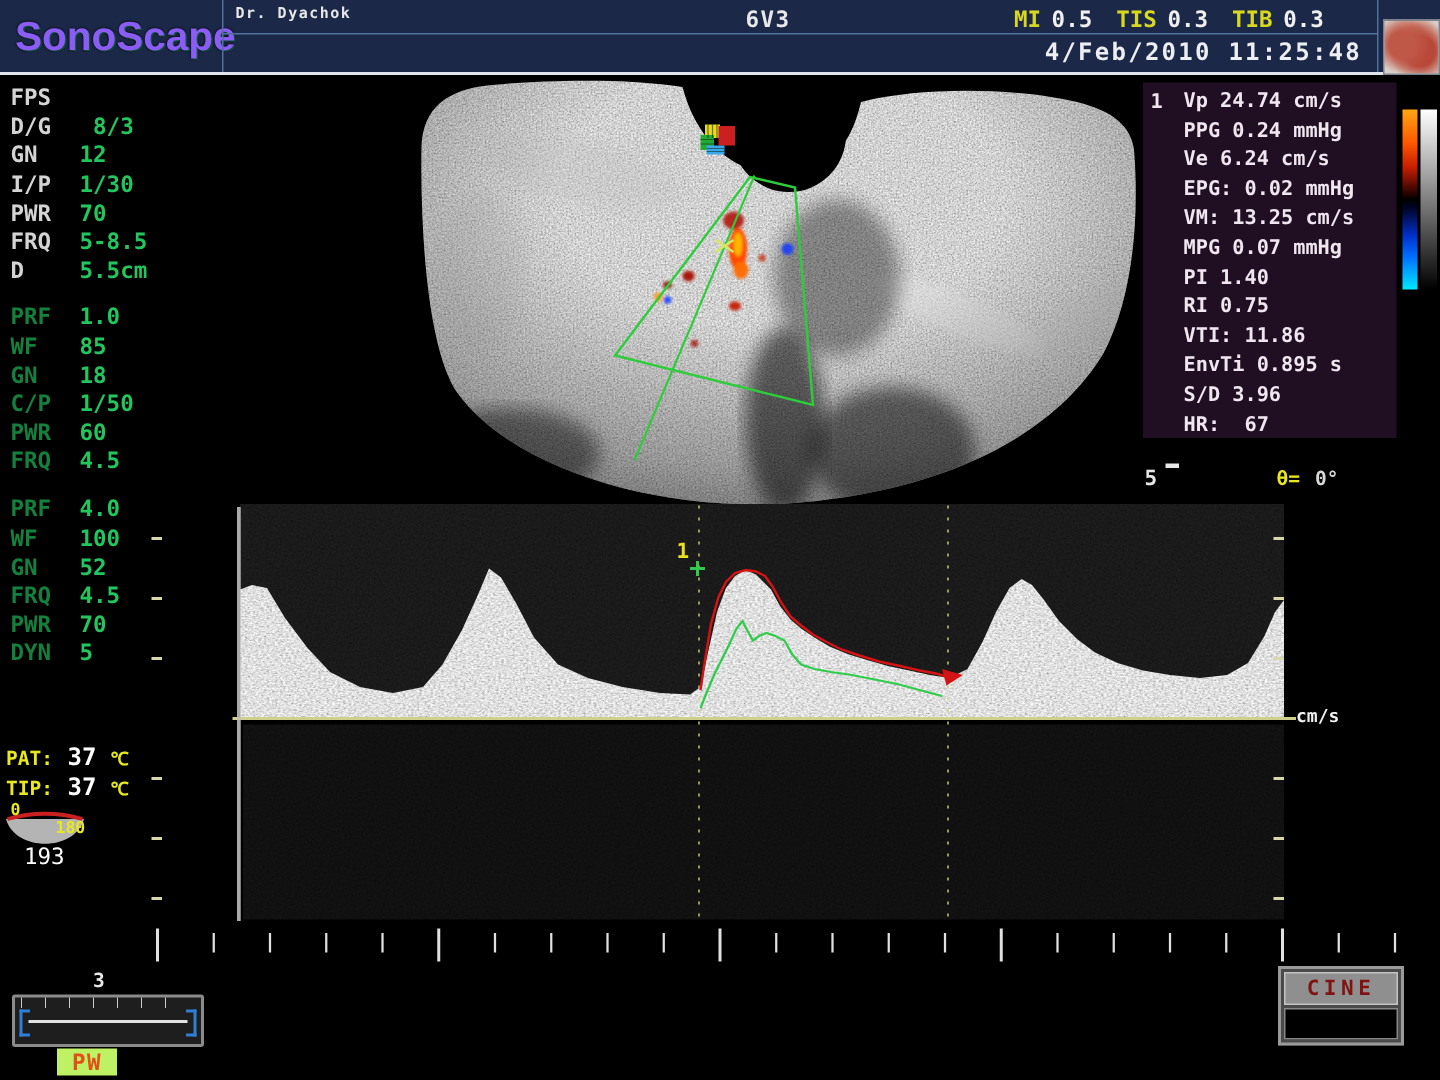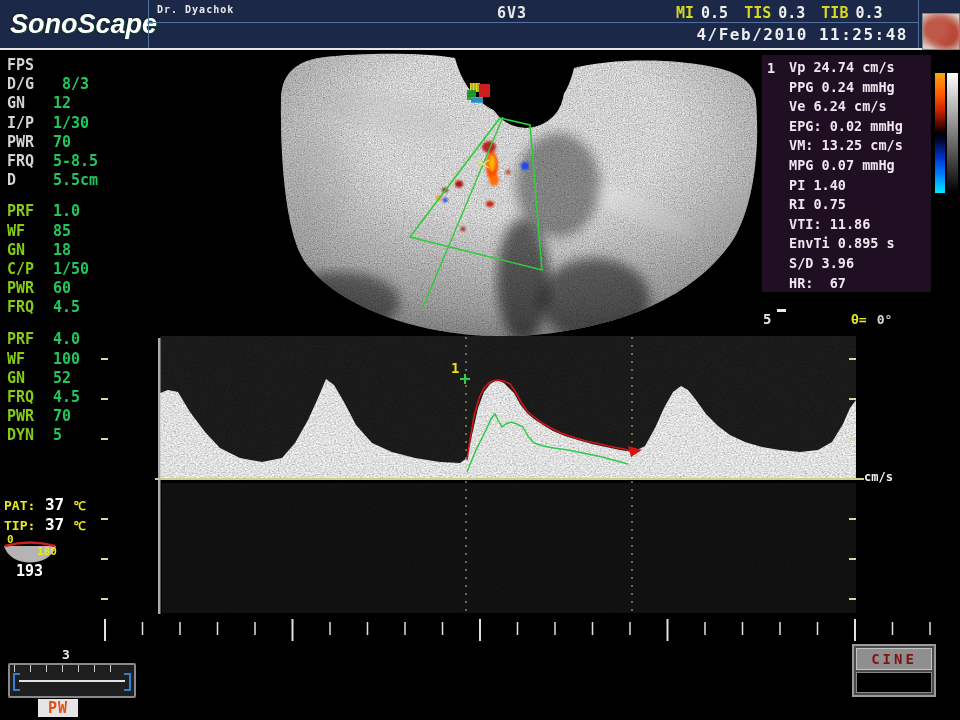--- a/index.html
+++ b/index.html
@@ -2,41 +2,41 @@
 <html><head>
 <meta charset="utf-8">
 <style>
   html,body{margin:0;padding:0;background:#000;}
   #canvas{position:relative;width:960px;height:720px;background:#000;overflow:hidden;
           font-family:"DejaVu Sans Mono","Liberation Mono",monospace;}
   
   .topbar{position:absolute;left:0;top:0;width:960px;height:48px;background:#1b2847;z-index:2;}
   .topbar-underline{position:absolute;left:0;top:48px;width:960px;height:2px;background:#e2e6ec;z-index:2;}
   .logo{position:absolute;left:10px;top:9px;font-family:"Liberation Sans",sans-serif;
-        font-style:italic;font-weight:bold;font-size:27px;color:#ffffff;
+        font-weight:bold;font-size:27px;color:#8b5cf6;
         text-shadow:1px 1px 0 #0d4f31,0 0 2px #000;z-index:3;letter-spacing:0px;}
   .vdiv{position:absolute;top:0;width:1px;height:48px;background:#51719e;z-index:3;}
   .hdiv{position:absolute;left:148px;top:22px;width:770px;height:1px;background:#51719e;z-index:3;}
   .doctor{position:absolute;left:157px;top:4px;font-size:10px;font-weight:bold;color:#e8e8ea;letter-spacing:1px;z-index:3;}
   .probe{position:absolute;left:497px;top:4px;font-size:15px;font-weight:bold;color:#e8e8ea;letter-spacing:1px;z-index:3;text-align:center;}
   .indices{position:absolute;left:676px;top:4px;display:flex;gap:16px;z-index:3;}
   .ix{display:flex;gap:7px;font-size:15px;font-weight:bold;}
   .ix .lab{color:#d8d820;} .ix .val{color:#f0f0f0;}
   .datetime{position:absolute;right:52px;top:25px;font-size:16px;font-weight:bold;color:#eceef2;letter-spacing:1.5px;z-index:3;}
   .thumb{position:absolute;left:922px;top:13px;width:36px;height:35px;border:1px solid #7a848f;z-index:3;
          background:radial-gradient(circle at 32% 45%,#c05848 0 28%,rgba(192,88,72,0) 62%),
                     radial-gradient(circle at 66% 58%,#b84838 0 32%,rgba(184,72,56,0) 66%),
                     radial-gradient(circle at 55% 30%,#d08a78 0 20%,rgba(208,138,120,0) 55%),#d9cfc9;}
   
   .params{position:absolute;left:7px;top:56px;z-index:3;}
   .param-row{height:19.2px;font-size:15px;font-weight:bold;white-space:pre;}
   .param-row .plabel{display:inline-block;width:46px;}
   .param-row .pvalue{color:#22c55e;}
   .group-white .plabel{color:#d4d4d4;}
-  .group-gold  .plabel{color:#84cc16;}
+  .group-gold  .plabel{color:#15803d;}
   .pgap1{height:12px;} .pgap2{height:13px;}
   
   .measpanel{position:absolute;left:762px;top:55px;width:169px;height:237px;background:#200e22;z-index:3;}
   .meas-marker{position:absolute;left:5px;top:5px;font-size:13.5px;font-weight:bold;color:#efe6ef;}
   .meas-list{position:absolute;left:27px;top:4px;}
   .meas-row{height:19.6px;font-size:13.5px;font-weight:bold;color:#efe6ef;white-space:pre;}
   
   .cbar{position:absolute;left:935px;top:73px;width:10px;height:120px;z-index:3;
         background:linear-gradient(#ffa514 0%,#ff5a00 18%,#c81e00 32%,#300400 46%,#000 50%,
                    #000428 55%,#0030c8 70%,#0070ff 82%,#00e8ff 100%);}
@@ -48,32 +48,32 @@
   .anglewrap{position:absolute;left:851px;top:312px;z-index:3;font-size:13px;font-weight:bold;}
   .anglelab{color:#e8e820;display:inline;} .angleval{color:#d8d8d8;display:inline;margin-left:10px;}
   .unit{position:absolute;left:864px;top:470px;font-size:12px;font-weight:bold;color:#f0f0f0;z-index:3;}
   .beatnum{position:absolute;left:451px;top:360px;font-size:14px;font-weight:bold;color:#e8e020;z-index:3;}
   
   .temp-row{position:absolute;left:4px;z-index:3;white-space:pre;}
   .temp-row .tl{color:#e8e820;font-size:13px;font-weight:bold;}
   .temp-row .tv{color:#ffffff;font-size:16px;font-weight:bold;}
   .temp-row .tu{color:#e8e820;font-size:12px;font-weight:bold;}
   .pangle{position:absolute;top:533px;font-size:11px;font-weight:bold;color:#e8e820;z-index:3;}
-  .framecount{position:absolute;left:16px;top:562px;font-size:15px;font-weight:bold;color:#fff;z-index:3;}
+  .framecount{position:absolute;left:16px;top:562px;font-size:15px;font-weight:normal;color:#fff;z-index:3;}
   
   .sweeplabel{position:absolute;left:62px;top:647px;font-size:13px;font-weight:bold;color:#e8e8e8;z-index:3;}
   .scrollbar{position:absolute;left:8px;top:663px;width:124px;height:31px;background:#1e1e1e;
              border:2px solid #8a8a8a;border-radius:2px;z-index:3;}
   .sb-ticks{position:absolute;left:4px;top:0;width:112px;height:7px;
             background:repeating-linear-gradient(90deg,#cccccc 0 1px,transparent 1px 16px);}
   .sb-bl{position:absolute;left:3px;top:8px;width:5px;height:14px;border:2px solid #2f7fd6;border-right:none;}
   .sb-br{position:absolute;right:3px;top:8px;width:5px;height:14px;border:2px solid #2f7fd6;border-left:none;}
   .sb-line{position:absolute;left:9px;right:9px;top:15px;height:2px;background:#e2e2e2;}
   
-  .modelabel{position:absolute;left:38px;top:699px;width:40px;height:18px;background:#e5e5e5;z-index:3;
+  .modelabel{position:absolute;left:38px;top:699px;width:40px;height:18px;background:#bef264;z-index:3;
              color:#e05018;font-size:15px;font-weight:bold;text-align:center;line-height:18px;letter-spacing:1px;}
   .cine{position:absolute;left:852px;top:644px;width:80px;height:49px;border:2px solid #9a9a9a;background:#4a4a4a;z-index:3;}
   .cine-top{position:absolute;left:2px;top:2px;right:2px;height:20px;background:#8f8f8f;border:1px solid #c4c4c4;
             color:#801212;font-size:14px;font-weight:bold;text-align:center;line-height:20px;letter-spacing:3px;}
   .cine-bottom{position:absolute;left:2px;bottom:2px;right:2px;height:19px;background:#000;border:1px solid #888;}
   
   #gfx{position:absolute;left:0;top:0;z-index:1;}
 </style>
 </head>
 <body>

